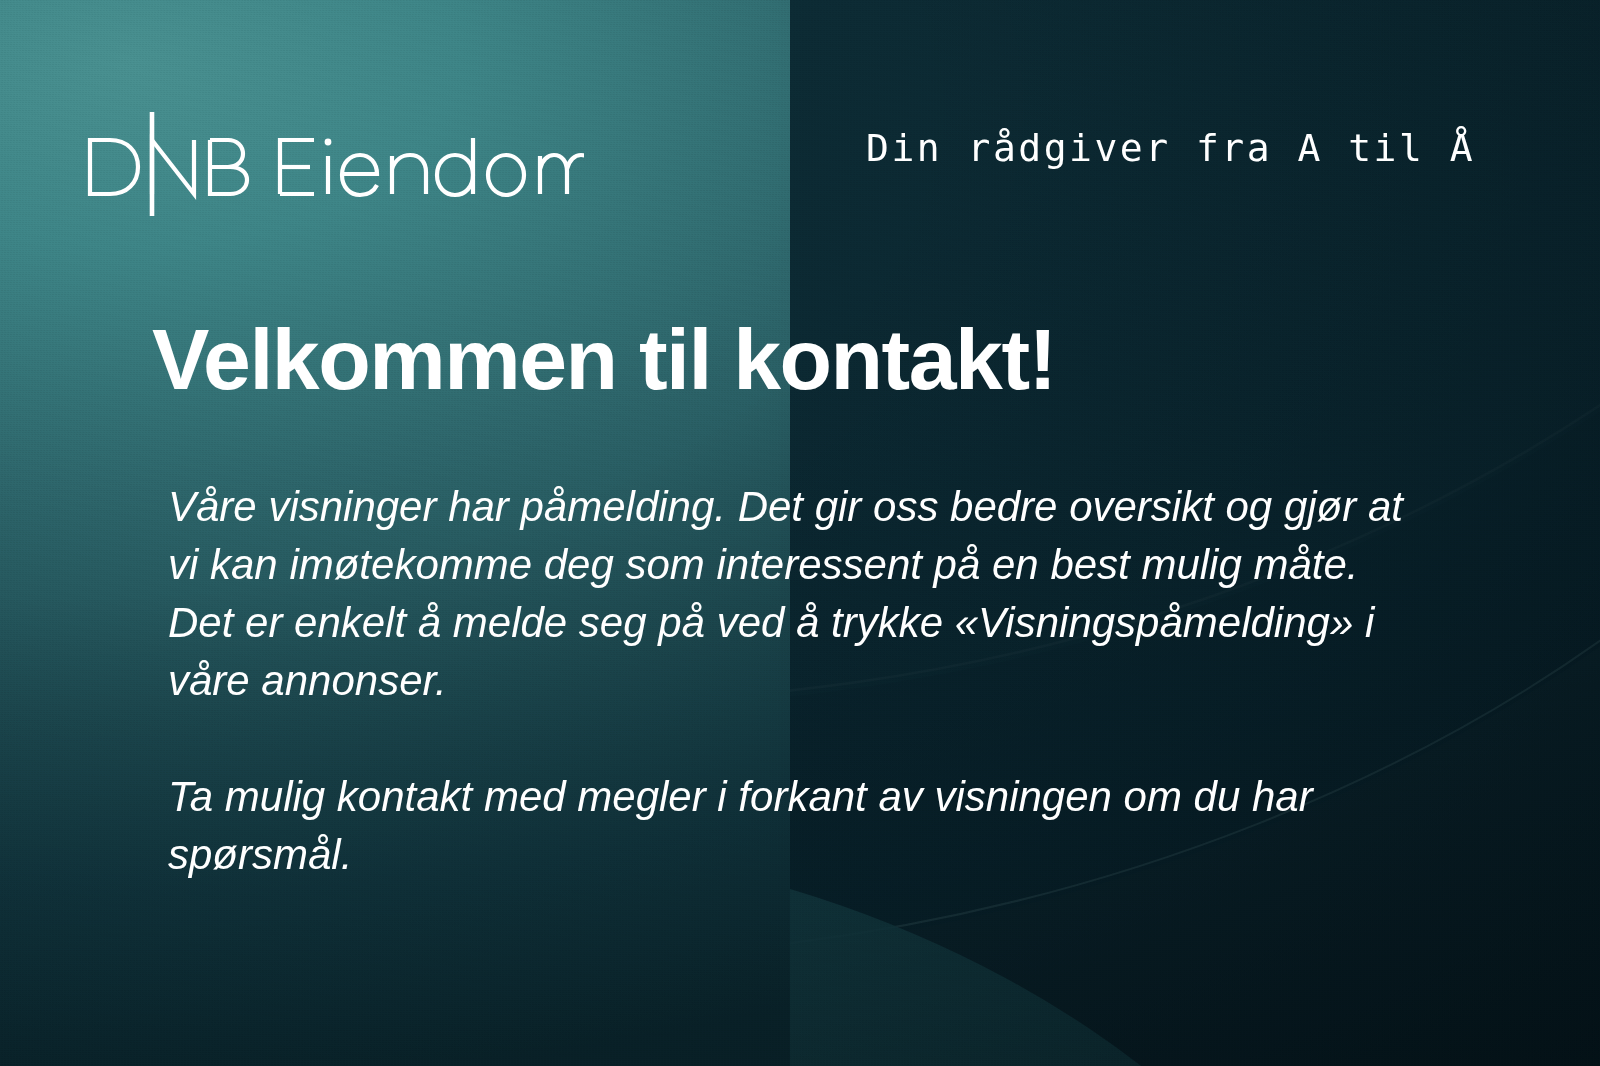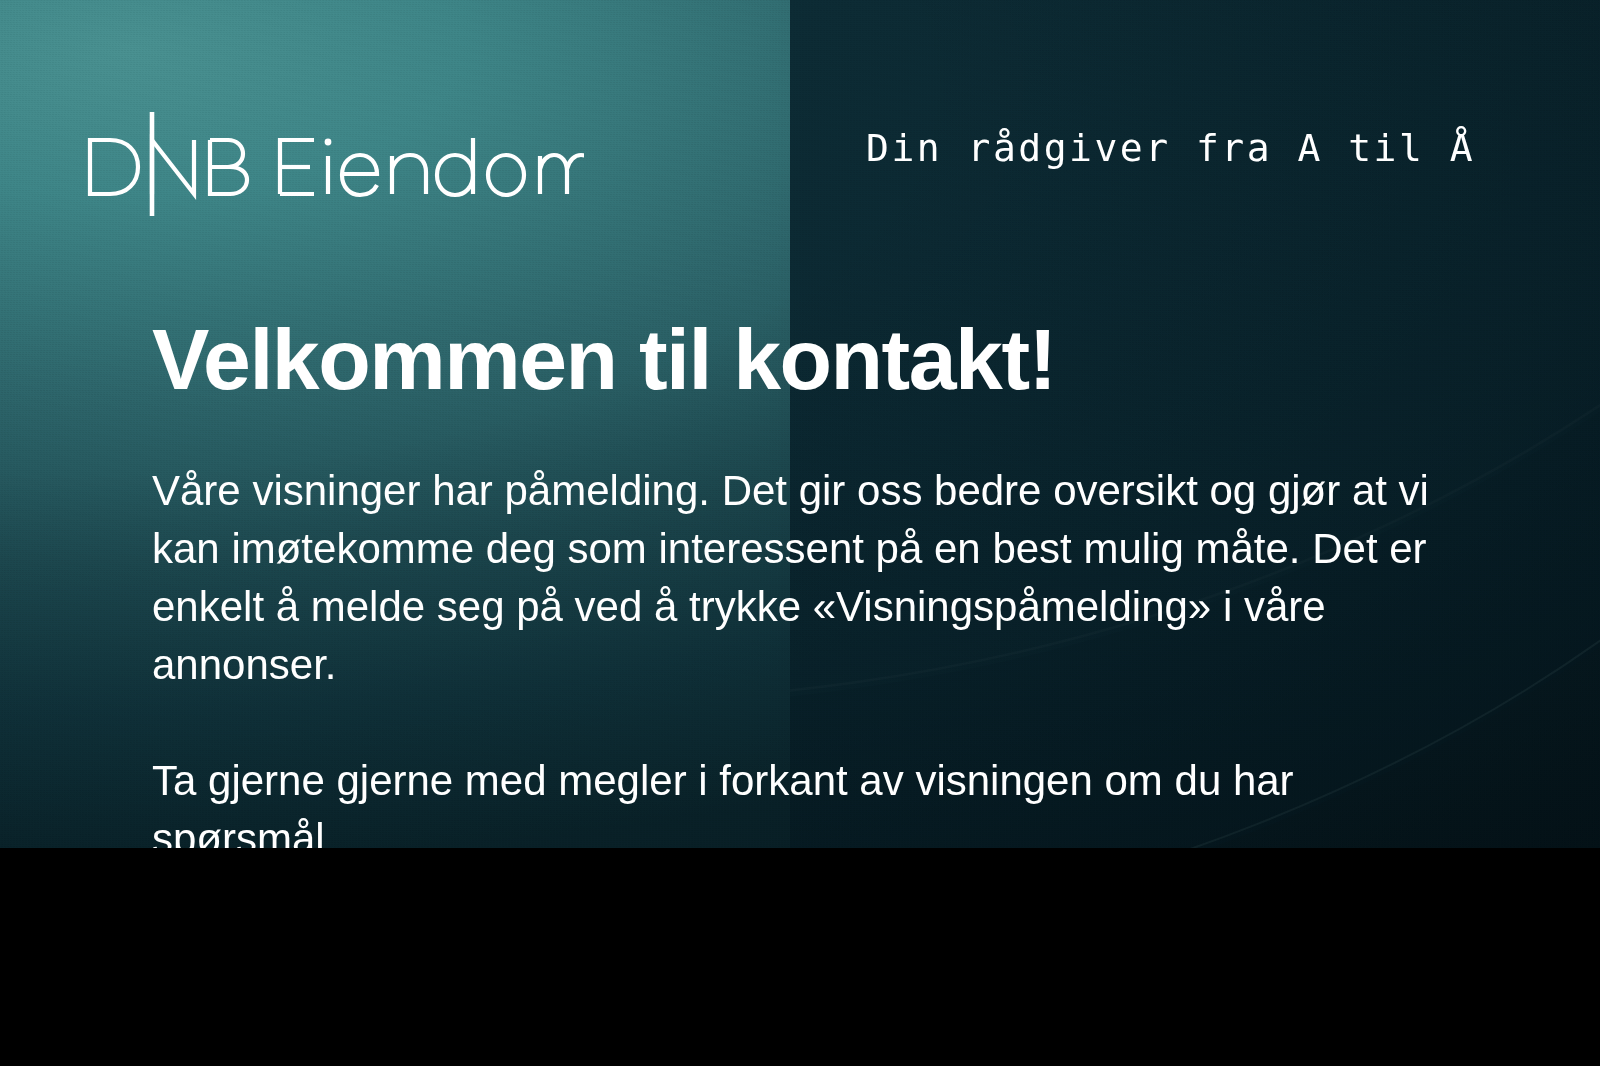--- a/index.html
+++ b/index.html
@@ -8,21 +8,21 @@
     padding: 0;
     background: #000;
   }
   body {
     font-family: "Liberation Sans", sans-serif;
   }
 
   .slide {
     position: relative;
     width: 1600px;
-    height: 848px;
+    height: 1066px;
     overflow: hidden;
     background: #0a2b33;
     -webkit-font-smoothing: antialiased;
   }
 
   
   .bg-layer {
     position: absolute;
     inset: 0;
     pointer-events: none;
@@ -108,21 +108,21 @@
   .body-copy {
     position: absolute;
     left: 152px;
     top: 462px;
     width: 1290px;
     color: #ffffff;
     font-size: 42px;
     line-height: 1.38;
     font-weight: 400;
   }
-  .body-copy p { margin: 0; }
+  .body-copy p { margin: 16px; font-style: italic; }
   .body-copy p + p { margin-top: 1.38em; }
 
   .sr-only {
     position: absolute;
     width: 1px; height: 1px;
     overflow: hidden; clip: rect(0 0 0 0);
     white-space: nowrap;
   }
 </style>
 </head>
@@ -213,17 +213,17 @@
         </g>
       </svg>
     </div>
 
     <div class="tagline">Din rådgiver fra A til Å</div>
 
     <h1 class="headline">Velkommen til kontakt!</h1>
 
     <div class="body-copy">
       <p>Våre visninger har påmelding. Det gir oss bedre oversikt og gjør at vi kan imøtekomme deg som interessent på en best mulig måte. Det er enkelt å melde seg på ved å trykke «Visningspåmelding» i våre annonser.</p>
-      <p>Ta gjerne gjerne med megler i forkant av visningen om du har spørsmål.</p>
+      <p>Ta mulig kontakt med megler i forkant av visningen om du har spørsmål.</p>
     </div>
 
   </div>
 </div>
 
 </body></html>

